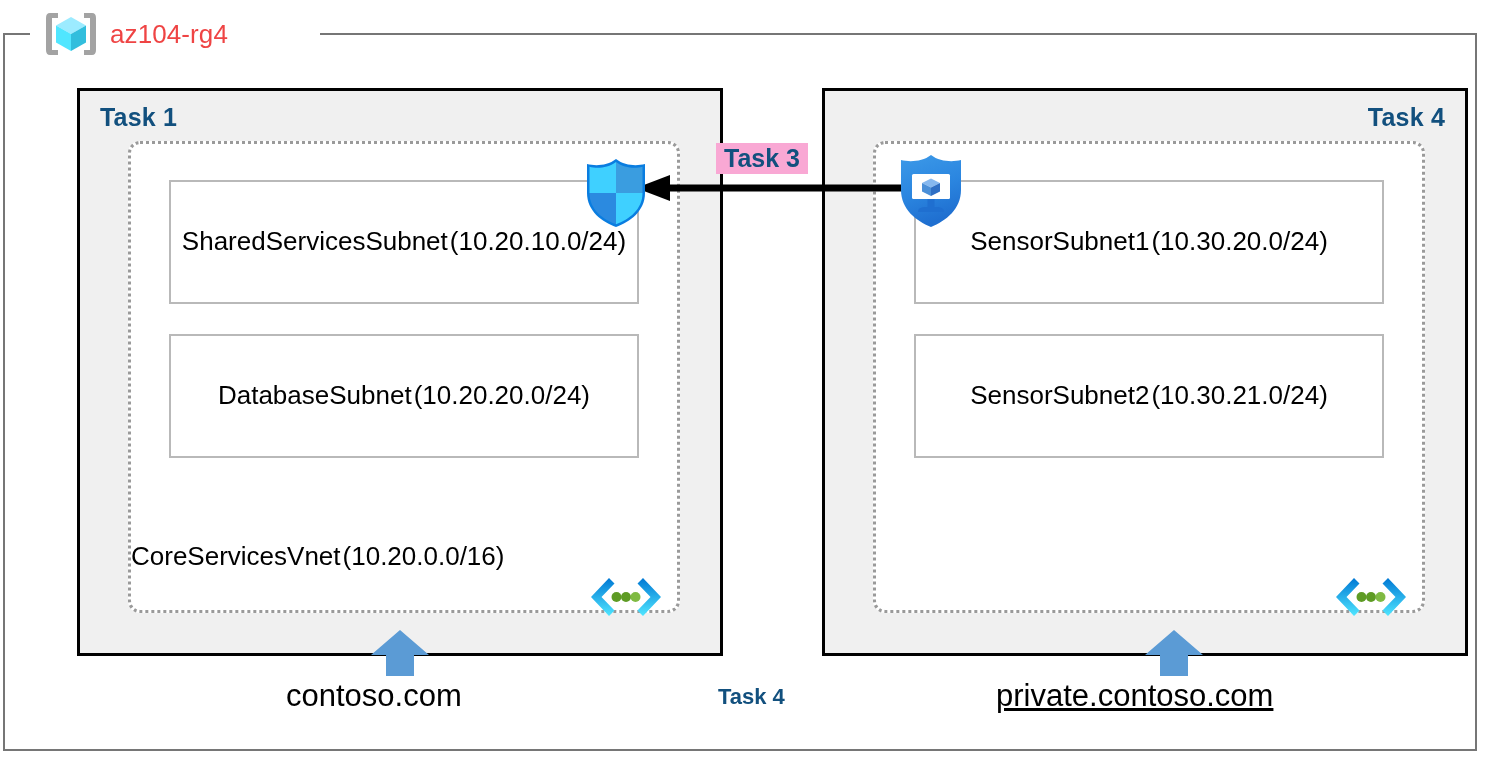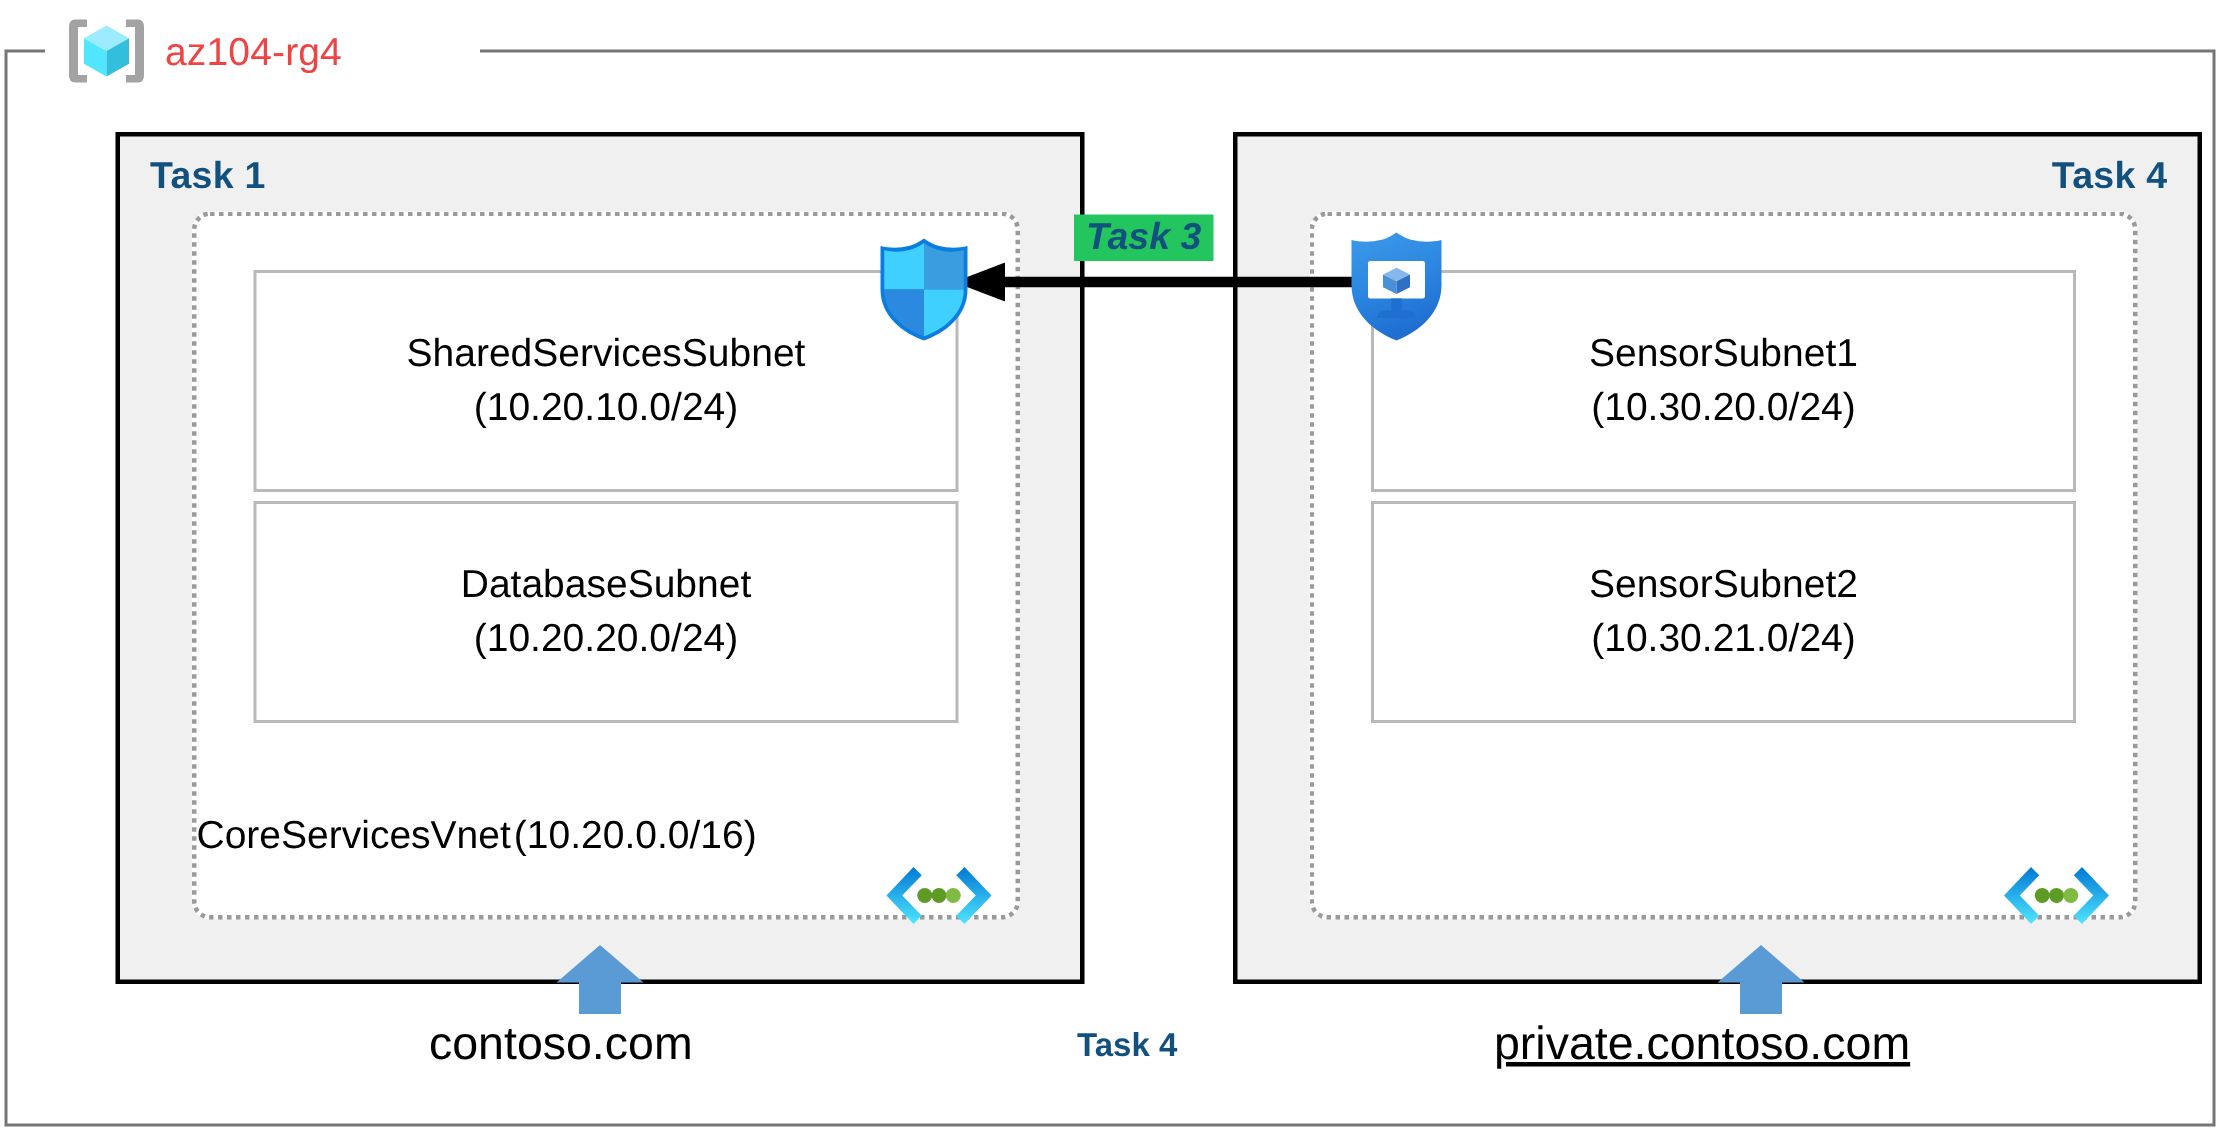--- a/index.html
+++ b/index.html
@@ -90,26 +90,26 @@
     border: 3px dotted #9a9a9a;
     border-radius: 12px;
     box-sizing: border-box;
   }
 
   
   .subnet-box {
     position: absolute;
     left: 38px;
     right: 38px;
-    height: 148px;
+    height: 124px;
     background: #ffffff;
     border: 2px solid #b9b9b9;
     box-sizing: border-box;
     display: flex;
-    flex-direction: column;
+    flex-direction: row;
     align-items: center;
     justify-content: center;
     gap: 2px;
   }
   .subnet-box.first  { top: 36px; }
   .subnet-box.second { top: 190px; }
 
   .node-name, .node-cidr {
     font-size: 26px;
     color: #000000;
@@ -162,28 +162,27 @@
     left: 636px;
     top: 175px;
     width: 278px;
     height: 26px;
     z-index: 5;
   }
   .task3-label {
     position: absolute;
     left: 716px;
     top: 143px;
-    background: #22c55e;
+    background: #f9a8d4;
     padding: 1px 8px;
     font-size: 25px;
     font-weight: bold;
     color: #12507e;
     z-index: 7;
     white-space: nowrap;
-    font-style: italic;
   }
 
   
   .dns-arrow {
     position: absolute;
     width: 58px;
     height: 46px;
     z-index: 5;
   }
   #dns-arrow-left  { left: 371px;  top: 630px; }

